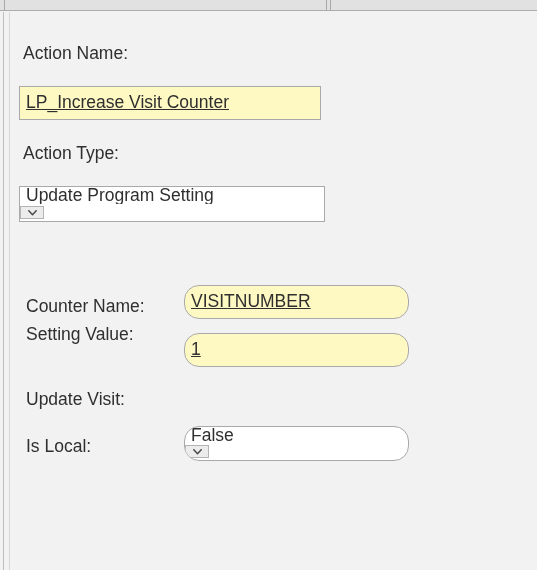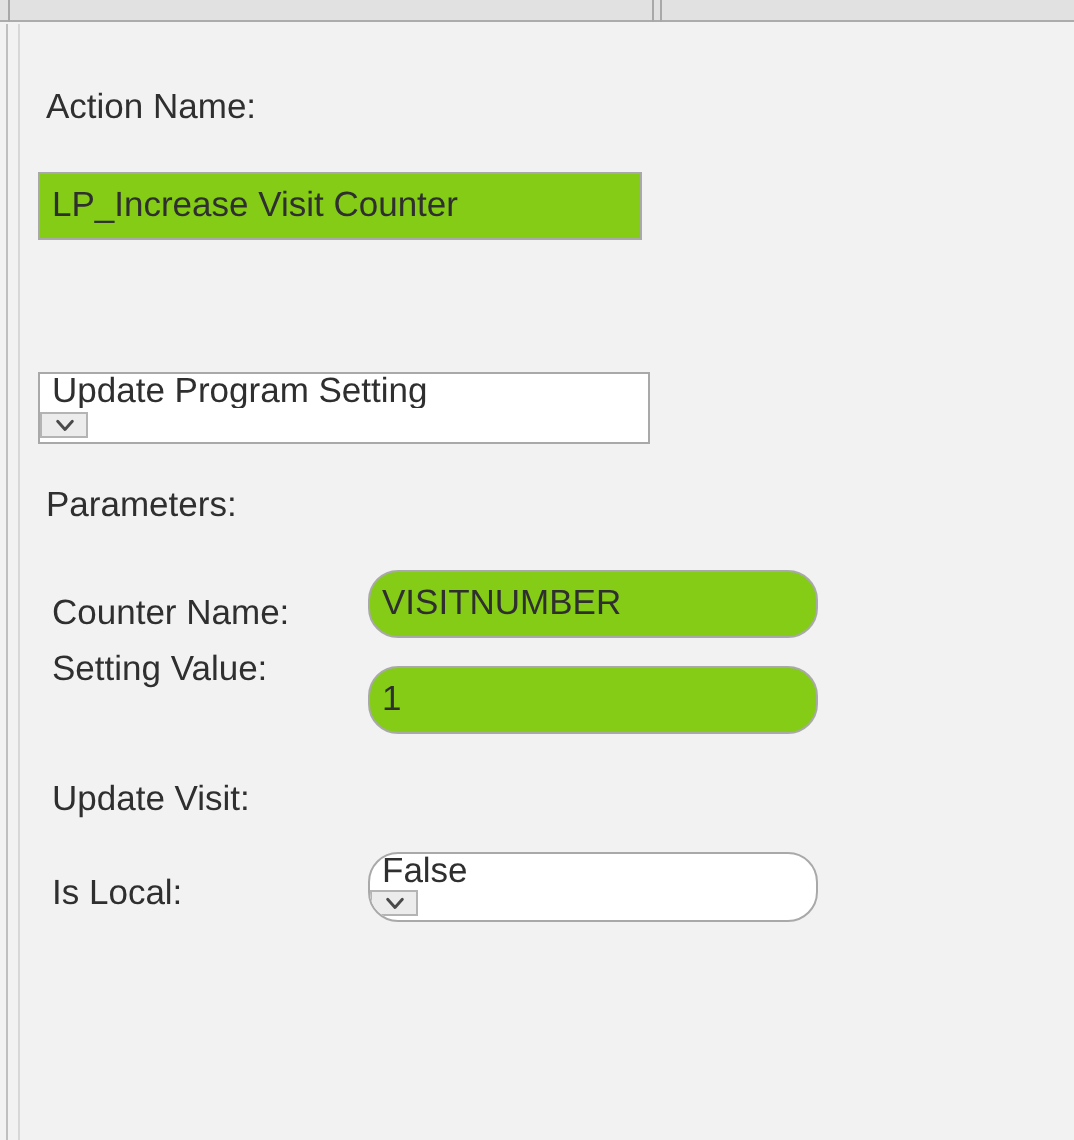--- a/index.html
+++ b/index.html
@@ -73,31 +73,32 @@
     color: #2f2f2f;
     white-space: nowrap;
   }
   #lbl-action-name { top: 30px; }
   #lbl-action-type { top: 130px; }
   #lbl-parameters  { top: 229px; }
 
   
   .textbox {
     position: absolute;
-    background: #84cc16;
+    background: #fef9c3;
     border: 1px solid #a9a9a9;
     box-sizing: border-box;
     font-size: 17.5px;
     line-height: 1;
     color: #2f2f2f;
     display: flex;
     align-items: center;
     padding-left: 6px;
     white-space: nowrap;
     overflow: hidden;
+    text-decoration: underline;
   }
 
   #tb-action-name {
     left: 15px;
     top: 74px;
     width: 302px;
     height: 34px;
   }
 
   
@@ -184,31 +185,31 @@
     <div class="tab-divider d3"></div>
   </div>
 
   <div class="panel">
     <div class="panel-inner-edge"></div>
 
     <div class="block-label" id="lbl-action-name">Action Name:</div>
 
     <div class="textbox" id="tb-action-name" title="LP_Increase Visit Counter">LP_Increase Visit Counter</div>
 
+    <div class="block-label" id="lbl-action-type">Action Type:</div>
 
     <div class="combobox" id="cb-action-type">
       <div class="cb-text">Update Program Setting</div>
       <div class="cb-button">
         <svg class="chev" viewBox="0 0 12 12">
           <path d="M2 4 L6 8.4 L10 4" fill="none" stroke="#4a4a4a" stroke-width="1.6" stroke-linecap="round" stroke-linejoin="round"></path>
         </svg>
       </div>
     </div>
 
-    <div class="block-label" id="lbl-parameters">Parameters:</div>
 
     <div class="param-label" id="p0-label">Counter Name:</div>
     <div class="textbox param-field" id="p0-field">VISITNUMBER</div>
 
     <div class="param-label" id="p1-label">Setting Value:</div>
     <div class="textbox param-field" id="p1-field">1</div>
 
     <div class="param-label" id="p2-label">Update Visit:</div>
 
     <div class="param-label" id="p3-label">Is Local:</div>

